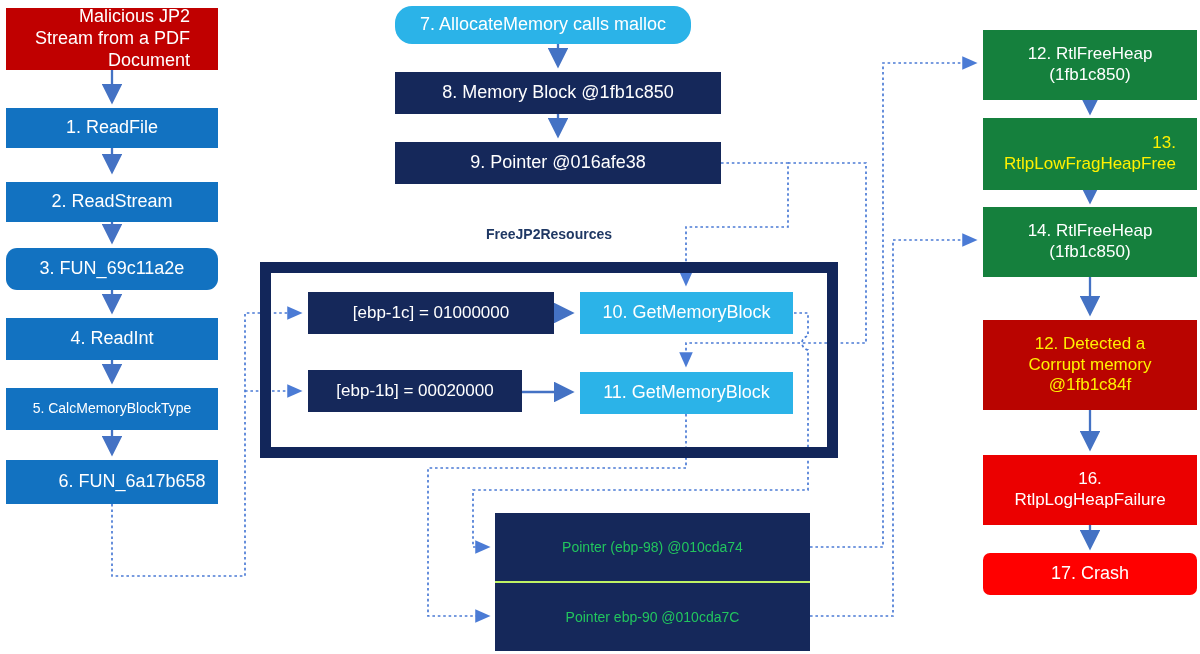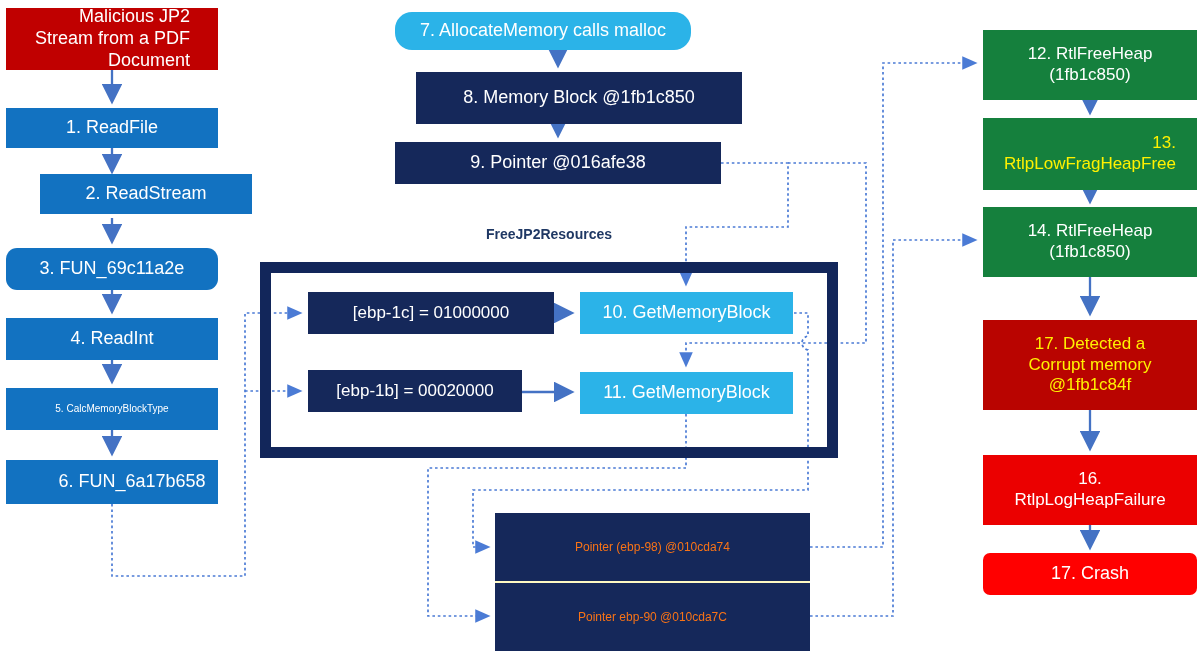--- a/index.html
+++ b/index.html
@@ -13,40 +13,40 @@
   }
   .blue{background:#1272C1;}
   .cyan{background:#2BB3E8;}
   .navy{background:#15285A;}
   .red{background:#15803d;}
   .vividred{background:#FF0000;border-radius:7px;}
   .failred{background:#EB0000;}
   .darkred{background:#C00000;}
   .corruptred{background:#B90400;}
   .yellowtext{color:#FFF100;}
-  .fs15{font-size:10px;}
+  .fs15{font-size:14px;}
   .fs17{font-size:17px;}
   .fs18{font-size:18px;}
   .group-frame{
     position:absolute;left:260px;top:262px;width:578px;height:196px;
     border:11px solid #12265A;box-sizing:border-box;background:transparent;
   }
   .group-title{
     position:absolute;left:260px;top:226px;width:578px;text-align:center;
     font-weight:bold;font-size:14px;color:#1F3864;
   }
   .ptr-table{
     position:absolute;left:495px;top:513px;width:315px;height:138px;
     background:#15285A;display:flex;flex-direction:column;box-sizing:border-box;
   }
   .ptr-row{
     flex:1;display:flex;align-items:center;justify-content:center;
-    color:#f97316;font-size:12px;text-align:left;
+    color:#22c55e;font-size:14px;text-align:left;
   }
-  .ptr-row + .ptr-row{border-top:2px solid #fef9c3;}
+  .ptr-row + .ptr-row{border-top:2px solid #bef264;}
   svg.connectors{position:absolute;left:0;top:0;width:1200px;height:654px;}
   .pad30{padding:0 30px;}
   .pad20{padding:0 28px;text-align:right;}
 </style>
 </head>
 <body>
 
 <div class="canvas">
 
   <svg class="connectors" viewBox="0 0 1200 654" xmlns="http://www.w3.org/2000/svg">
@@ -97,42 +97,42 @@
       <path d="M686,414 V468 H428 V616 H488" marker-end="url(#dh)"></path>
 
       <path d="M810,547 H883 V63 H975" marker-end="url(#dh)"></path>
 
       <path d="M810,616 H893 V240 H975" marker-end="url(#dh)"></path>
     </g>
   </svg>
 
   <div class="box darkred fs18 pad20" style="left:6px;top:8px;width:212px;height:62px;">Malicious JP2 Stream from a PDF Document</div>
   <div class="box blue fs18" style="left:6px;top:108px;width:212px;height:40px;">1. ReadFile</div>
-  <div class="box blue fs18" style="left:6px;top:174px;width:212px;height:40px;margin-left:34px;">2. ReadStream</div>
+  <div class="box blue fs18" style="left:6px;top:182px;width:212px;height:40px;">2. ReadStream</div>
   <div class="box blue fs18" style="left:6px;top:248px;width:212px;height:42px;border-radius:11px;">3. FUN_69c11a2e</div>
   <div class="box blue fs18" style="left:6px;top:318px;width:212px;height:42px;">4. ReadInt</div>
   <div class="box blue fs15" style="left:6px;top:388px;width:212px;height:42px;">5. CalcMemoryBlockType</div>
   <div class="box blue fs18" style="left:6px;top:460px;width:212px;height:44px;padding-left:40px;">6. FUN_6a17b658</div>
 
-  <div class="box cyan fs18" style="left:395px;top:12px;width:296px;height:38px;border-radius:17px;">7. AllocateMemory calls malloc</div>
-  <div class="box navy fs18" style="left:416px;top:72px;width:326px;height:52px;">8. Memory Block @1fb1c850</div>
+  <div class="box cyan fs18" style="left:395px;top:6px;width:296px;height:38px;border-radius:17px;">7. AllocateMemory calls malloc</div>
+  <div class="box navy fs18" style="left:395px;top:72px;width:326px;height:42px;">8. Memory Block @1fb1c850</div>
   <div class="box navy fs18" style="left:395px;top:142px;width:326px;height:42px;">9. Pointer @016afe38</div>
 
   <div class="group-title">FreeJP2Resources</div>
   <div class="group-frame"></div>
   <div class="box navy fs17" style="left:308px;top:292px;width:246px;height:42px;">[ebp-1c] = 01000000</div>
   <div class="box navy fs17" style="left:308px;top:370px;width:214px;height:42px;">[ebp-1b] = 00020000</div>
   <div class="box cyan fs18" style="left:580px;top:292px;width:213px;height:42px;">10. GetMemoryBlock</div>
   <div class="box cyan fs18" style="left:580px;top:372px;width:213px;height:42px;">11. GetMemoryBlock</div>
 
   <div class="ptr-table">
     <div class="ptr-row">Pointer (ebp-98) @010cda74</div>
     <div class="ptr-row">Pointer ebp-90 @010cda7C</div>
   </div>
 
   <div class="box red fs17 pad30" style="left:983px;top:30px;width:214px;height:70px;">12. RtlFreeHeap (1fb1c850)</div>
   <div class="box red fs17 yellowtext pad20" style="left:983px;top:118px;width:214px;height:72px;">13. RtlpLowFragHeapFree</div>
   <div class="box red fs17 pad30" style="left:983px;top:207px;width:214px;height:70px;">14. RtlFreeHeap (1fb1c850)</div>
-  <div class="box corruptred fs17 yellowtext pad30" style="left:983px;top:320px;width:214px;height:90px;">17. Detected a Corrupt memory @1fb1c84f</div>
+  <div class="box corruptred fs17 yellowtext pad30" style="left:983px;top:320px;width:214px;height:90px;">12. Detected a Corrupt memory @1fb1c84f</div>
   <div class="box failred fs17 pad30" style="left:983px;top:455px;width:214px;height:70px;">16. RtlpLogHeapFailure</div>
   <div class="box vividred fs18" style="left:983px;top:553px;width:214px;height:42px;">17. Crash</div>
 
 </div>
 
 </body></html>

